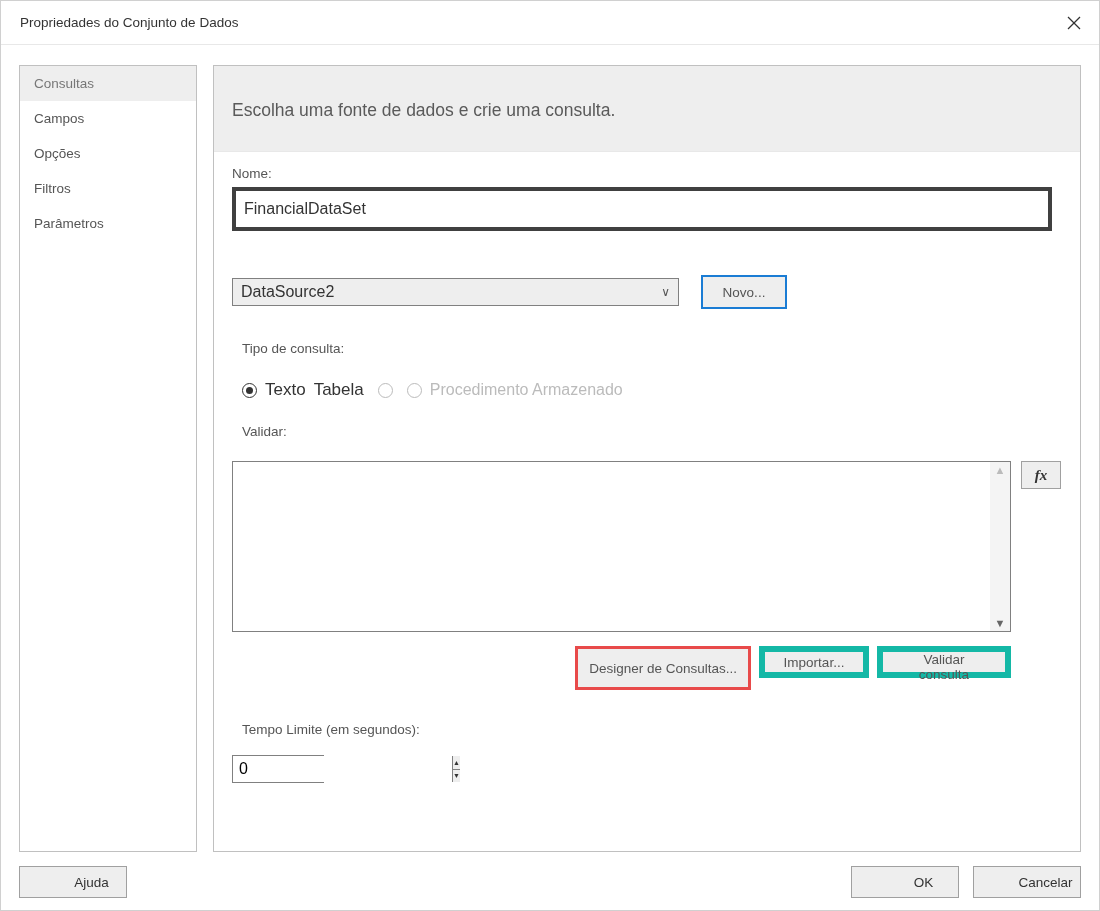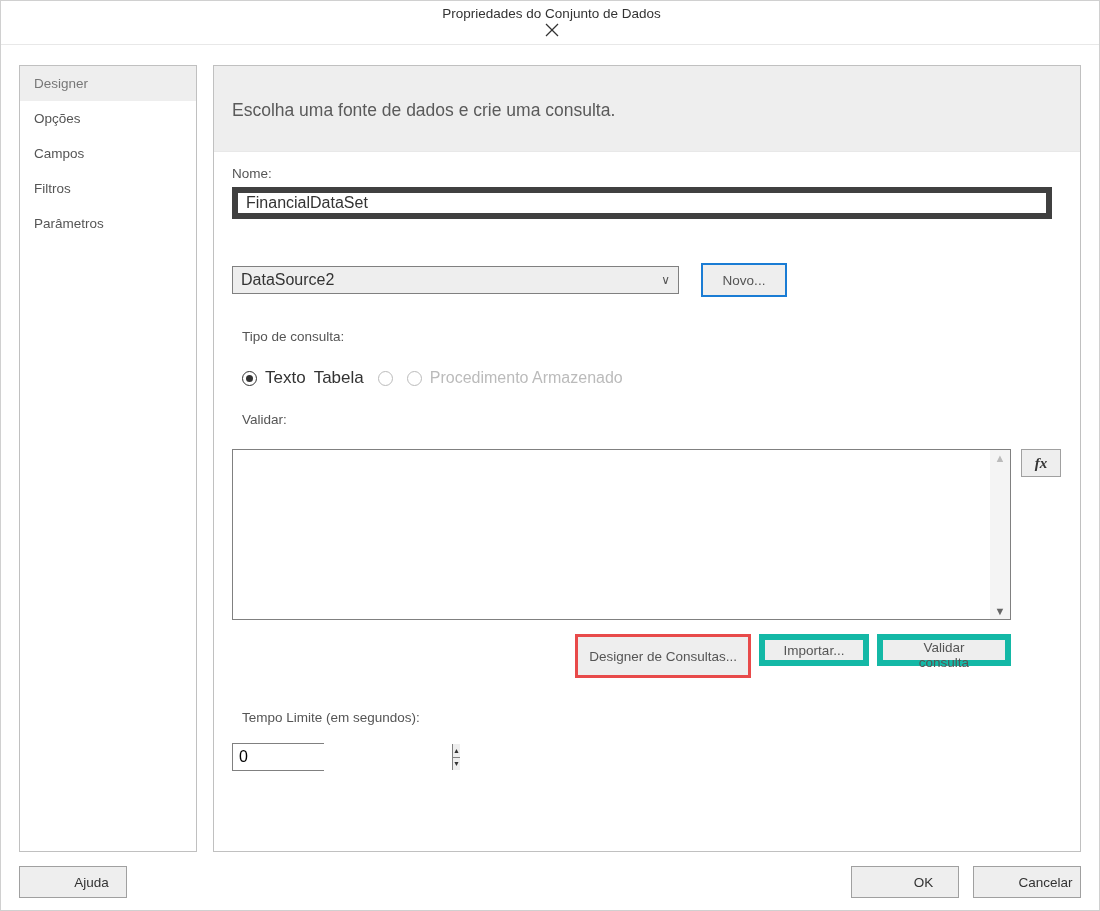--- a/index.html
+++ b/index.html
@@ -17,24 +17,23 @@
     height: 911px;
     border: 1px solid #d0d0d0;
     display: flex;
     flex-direction: column;
     background: #fff;
   }
   .titlebar {
     height: 44px;
     display: flex;
     align-items: center;
-    justify-content: center;
+    justify-content: space-between;
     padding: 0 16px 0 19px;
     border-bottom: 1px solid #e8e8e8;
-    flex-direction: column;
   }
   .titlebar .title {
     font-size: 13.5px;
     color: #333;
   }
   .close-x {
     width: 18px; height: 18px;
     cursor: pointer;
     display: flex;
     align-items: center;
@@ -85,22 +84,22 @@
     flex-direction: column;
   }
   .label {
     font-size: 13.5px;
     color: #555;
     margin-bottom: 6px;
   }
   .label.indent { padding-left: 10px; }
   .text-input {
     width: 820px;
-    height: 32px;
-    border: 6px solid #404040;
+    height: 44px;
+    border: 4px solid #404040;
     padding: 0 8px;
     font-size: 16px;
     color: #333;
     font-family: inherit;
     outline: none;
     background: #fff;
   }
   .spacer-lg { height: 32px; }
   .spacer-md { height: 24px; }
   .spacer-sm { height: 12px; }
@@ -294,23 +293,23 @@
       <svg viewBox="0 0 14 14">
           <line x1="1" y1="1" x2="13" y2="13" stroke="#333" stroke-width="1.3"></line>
           <line x1="13" y1="1" x2="1" y2="13" stroke="#333" stroke-width="1.3"></line>
         </svg>
     </span>
   </div>
 
   <div class="body">
 
     <div class="sidebar">
-      <div class="item active">Designer</div>
+      <div class="item active">Consultas</div>
+      <div class="item">Campos</div>
       <div class="item">Opções</div>
-      <div class="item">Campos</div>
       <div class="item">Filtros</div>
       <div class="item">Parâmetros</div>
     </div>
 
     <div class="main">
       <div class="main-header">Escolha uma fonte de dados e crie uma consulta.</div>
 
       <div class="main-content">
 
         <div class="label">Nome:</div>

